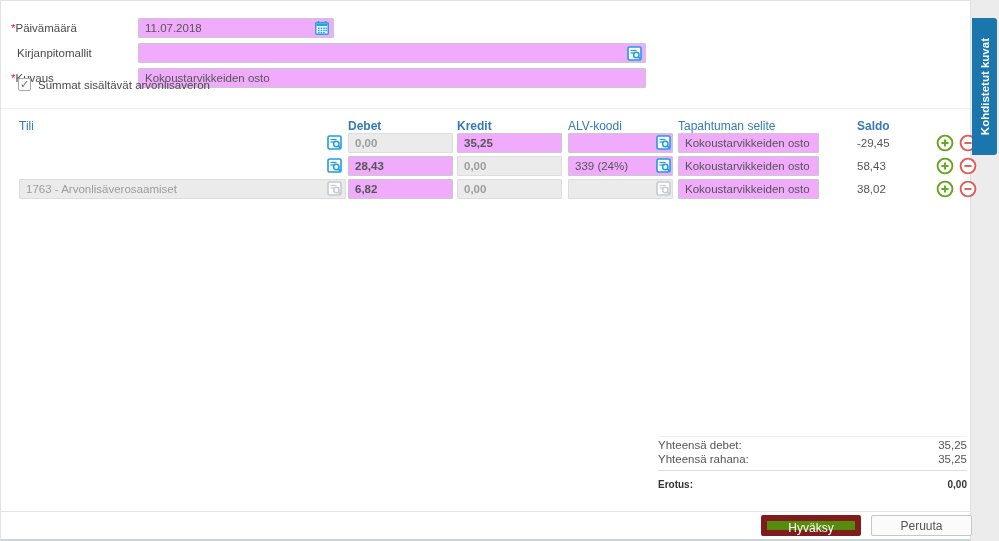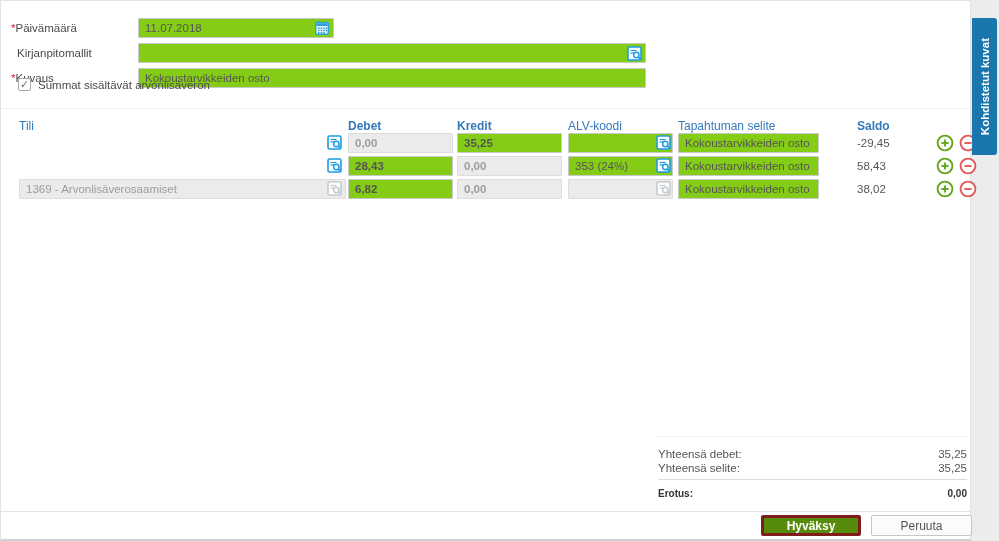--- a/index.html
+++ b/index.html
@@ -13,21 +13,21 @@
   .panel {
     position: absolute; left: 0; top: 0; width: 971px; height: 541px;
     background: #fff;
     border: 1px solid #dfe3e5;
     border-bottom: 2px solid #ccd2d5;
   }
   .lbl { position: absolute; font-size: 11.5px; color: #4a4a4a; white-space: nowrap; }
   .req { color: #e8112d; }
   .txt, .fieldbox {
     position: absolute; height: 20px;
-    border: 1px solid #c9c9c9; background: #84cc16; border-radius: 1px;
+    border: 1px solid #c9c9c9; background: #f0abfc; border-radius: 1px;
     font-family: inherit; font-size: 11.5px; color: #555;
     padding: 0 6px; outline: none;
   }
   .fieldbox { line-height: 18px; overflow: hidden; white-space: nowrap; }
   .num { text-align: left; font-weight: bold; }
   .dis { background: #ebebeb !important; border-color: #dddddd !important; color: #9c9c9c !important; }
   .icon-abs { position: absolute; display: block; line-height: 0; }
   .blue-ic { color: #1d9ce5; }
   .gray-ic { color: #c5cbd0; }
   .cal-ic { color: #2b9fd9; }
@@ -51,34 +51,34 @@
   .c-saldo   { position: absolute; left: 856px; top: 0; width: 76px; 
                font-size: 11.5px; color: #555; line-height: 20px; }
   .in-ic { position: absolute; top: 2px; }
   .ic-account { left: 326px; }
   .ic-vat { left: 655px; }
   .circle-btn { position: absolute; top: 1px; width: 19px; height: 19px; line-height: 0; cursor: pointer; }
   .btn-plus { left: 935px; }
   .btn-minus { left: 958px; }
 
   
-  .summary { position: absolute; left: 657px; top: 435px; width: 309px; border-top: 1px solid #f0f0f0; padding-top: 10px; text-align: right; }
+  .summary { position: absolute; left: 657px; top: 435px; width: 309px; border-top: 1px solid #f0f0f0; padding-top: 1px; text-align: right; }
   .sumrow { display: flex; justify-content: space-between; font-size: 11.5px; color: #555; line-height: 14px; }
   .sumdiv { border-top: 1px solid #dcdcdc; margin: 4px 0 7px 0; }
   .sumrow.bold { font-weight: bold; color: #333; font-size: 10px; }
 
   
   .footer-sep { position: absolute; left: 0; top: 510px; width: 969px; border-top: 1px solid #e3e3e3; }
   .btn {
     position: absolute; top: 514px; height: 21px; border-radius: 2px;
     font-family: inherit; font-size: 12px; text-align: center; cursor: pointer;
   }
   .btn-approve {
     left: 760px; width: 100px;
-    background: #578b0b; border: 3px solid #7f1d1d; color: #fff; font-weight: bold;
+    background: #578b0b; border: 6px solid #7f1d1d; color: #fff; font-weight: normal;
   }
   .btn-cancel {
     left: 870px; width: 101px;
     background: #fbfbfb; border: 1px solid #c6c6c6; color: #555;
   }
 
   
   .side-tab {
     position: absolute; left: 972px; top: 18px; width: 25px; height: 137px;
     background: #1b76ae; border-radius: 0 3px 3px 0;
@@ -184,36 +184,36 @@
           <use href="#svg-minus"></use>
         </svg></span>
   </div>
 
   <div class="trow" style="top:155px;">
     <span class="in-ic icon-abs blue-ic ic-account"><svg width="15" height="15" viewBox="0 0 15 15">
           <use href="#svg-lookup"></use>
         </svg></span>
     <input class="fieldbox c-debit num" value="28,43" style="">
     <input class="fieldbox c-credit num dis" value="0,00" style="">
-    <div class="fieldbox c-vat"><span>353 (24%)</span></div>
+    <div class="fieldbox c-vat"><span>339 (24%)</span></div>
     <span class="in-ic icon-abs blue-ic ic-vat"><svg width="15" height="15" viewBox="0 0 15 15">
           <use href="#svg-lookup"></use>
         </svg></span>
     <input class="fieldbox c-desc" value="Kokoustarvikkeiden osto" style="">
     <div class="c-saldo">58,43</div>
     <span class="circle-btn btn-plus" style="color:#63a61a;"><svg width="18" height="18" viewBox="0 0 18 18">
           <use href="#svg-plus"></use>
         </svg></span>
     <span class="circle-btn btn-minus" style="color:#e25a5a;"><svg width="18" height="18" viewBox="0 0 18 18">
           <use href="#svg-minus"></use>
         </svg></span>
   </div>
 
   <div class="trow" style="top:178px;">
-    <div class="fieldbox c-account dis"><span>1369 - Arvonlisäverosaamiset</span></div>
+    <div class="fieldbox c-account dis"><span>1763 - Arvonlisäverosaamiset</span></div>
     <span class="in-ic icon-abs gray-ic ic-account"><svg width="15" height="15" viewBox="0 0 15 15">
           <use href="#svg-lookup"></use>
         </svg></span>
     <input class="fieldbox c-debit num" value="6,82" style="">
     <input class="fieldbox c-credit num dis" value="0,00" style="">
     <div class="fieldbox c-vat dis"><span></span></div>
     <span class="in-ic icon-abs gray-ic ic-vat"><svg width="15" height="15" viewBox="0 0 15 15">
           <use href="#svg-lookup"></use>
         </svg></span>
     <input class="fieldbox c-desc" value="Kokoustarvikkeiden osto" style="">
@@ -225,21 +225,21 @@
           <use href="#svg-minus"></use>
         </svg></span>
   </div>
 
   <div class="summary">
     <div class="sumrow">
       <span>Yhteensä debet:</span>
       <span>35,25</span>
     </div>
     <div class="sumrow">
-      <span>Yhteensä selite:</span>
+      <span>Yhteensä rahana:</span>
       <span>35,25</span>
     </div>
     <div class="sumdiv"></div>
     <div class="sumrow bold">
       <span>Erotus:</span>
       <span>0,00</span>
     </div>
   </div>
 
   <div class="footer-sep"></div>

